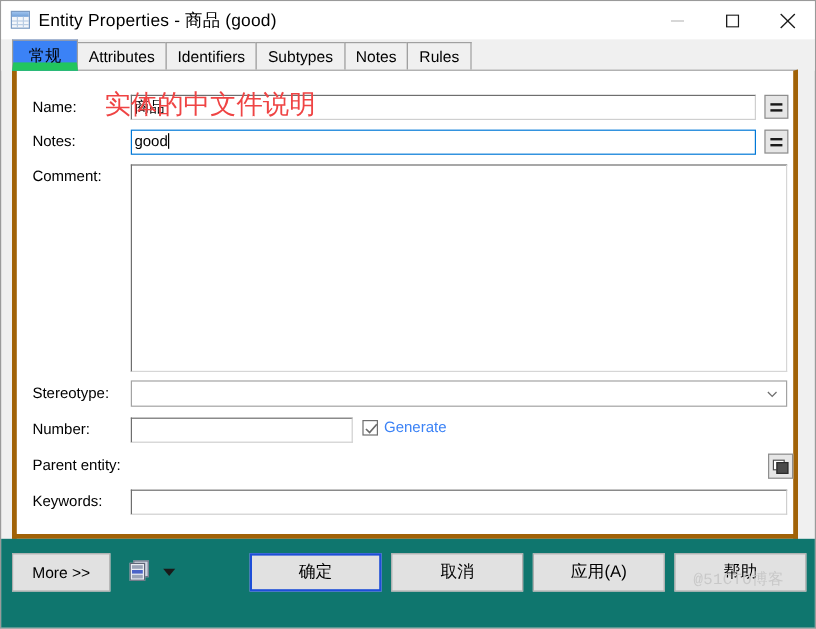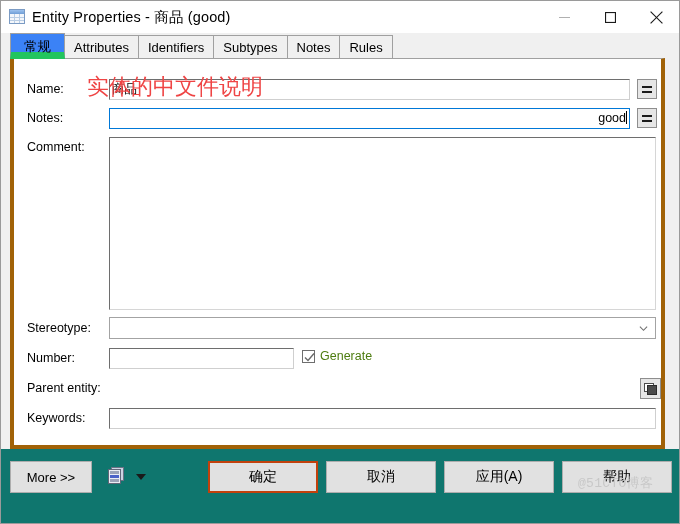--- a/index.html
+++ b/index.html
@@ -152,21 +152,20 @@
     color: #000;
     padding: 0 2px;
     height: 21px;
     line-height: 19px;
     outline: none;
     overflow: hidden;
     white-space: nowrap;
   }
   .tbox.focused {
     border: 1px solid #0078d7;
-    text-align: right;
   }
   .tbox.sunken {
     border-top: 1px solid #6e6e6e;
     border-left: 1px solid #6e6e6e;
     border-right: 1px solid #cfcfcf;
     border-bottom: 1px solid #cfcfcf;
   }
   .caret {
     display: inline-block;
     width: 1px;
@@ -225,21 +224,21 @@
   .cbox {
     width: 13px; height: 13px;
     border: 1px solid #6e6e6e;
     background: #fff;
     box-sizing: border-box;
     position: relative;
     margin-right: 5px;
     flex: 0 0 auto;
   }
   .cbox svg { position:absolute; left:1px; top:1px; }
-  .cbox-label { font-size: 12.5px; color: #4d7c0f; }
+  .cbox-label { font-size: 12.5px; color: #3b82f6; }
 
   .pickbtn {
     position: absolute;
     width: 21px; height: 21px;
     background: #e6e6e6;
     border: 1px solid #8e8e8e;
     box-sizing: border-box;
     display: flex; align-items: center; justify-content: center;
   }
   .pickbtn .ico {
@@ -286,21 +285,21 @@
     font-size: 13px;
     font-family: "Liberation Sans", "DejaVu Sans", sans-serif;
     color: #000;
     display: flex;
     align-items: center;
     justify-content: center;
     white-space: nowrap;
   }
   .btn.cjk { font-size: 14px; }
   .btn.default {
-    border: 2px solid #c2410c;
+    border: 2px solid #1d4ed8;
   }
 
   .reportbtn {
     position: absolute;
     width: 18px; height: 18px;
   }
   .rep {
     position: absolute; left: 0; top: 0;
     width: 18px; height: 18px;
   }

